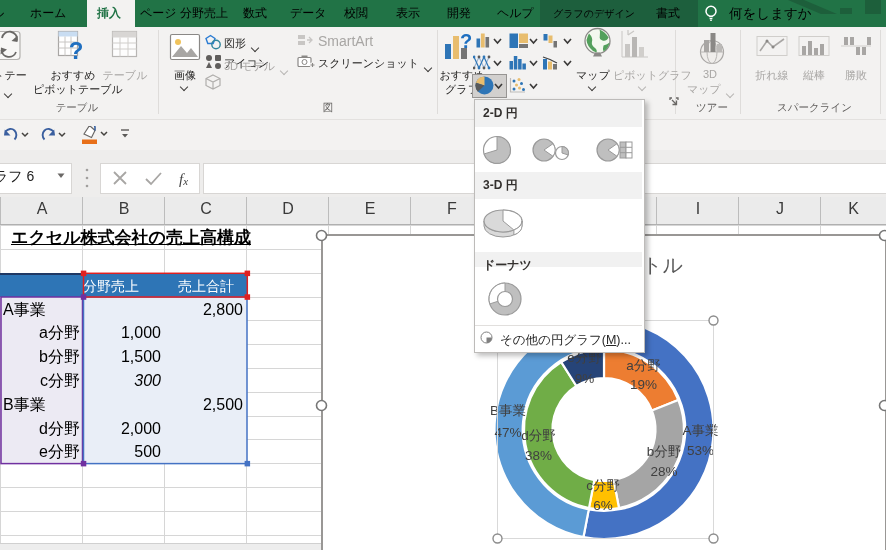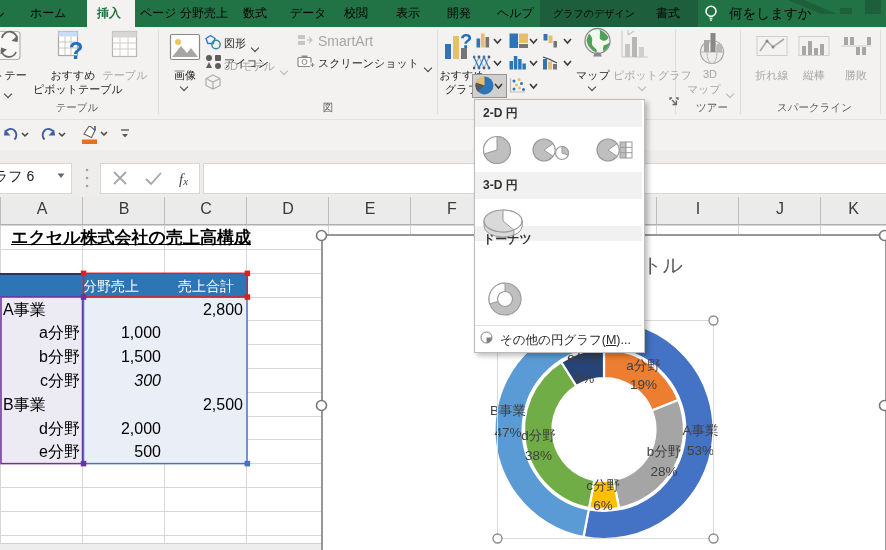--- a/index.html
+++ b/index.html
@@ -466,21 +466,21 @@
     <circle cx="11.5" cy="10.5" r="5"></circle>
       <circle cx="574.5" cy="10.5" r="5"></circle>
     <circle cx="11.5" cy="180.5" r="5"></circle>
       <circle cx="574.5" cy="180.5" r="5"></circle>
   </g>
 </svg>
 
 <div class="abs" style="left:474px;top:99px;width:169px;height:252px;background:#fff;border:1px solid #bdbbb9;box-shadow:3px 3px 5px rgba(0,0,0,0.25);"></div>
 <div class="abs mhdr" style="left:475px;top:100px;width:167px;height:27px;line-height:27px;"><span style="margin-left:8px;">2-D 円</span></div>
 <div class="abs mhdr" style="left:475px;top:172px;width:167px;height:27px;line-height:27px;"><span style="margin-left:8px;">3-D 円</span></div>
-<div class="abs mhdr" style="left:475px;top:226px;width:167px;height:15px;line-height:27px;"><span style="margin-left:8px;">ドーナツ</span></div>
+<div class="abs mhdr" style="left:475px;top:252px;width:167px;height:15px;line-height:27px;"><span style="margin-left:8px;">ドーナツ</span></div>
 
 <svg class="abs" style="left:480px;top:133px;" width="160" height="34">
 
   <g transform="translate(17,17)">
     <circle r="13.5" fill="#fff" stroke="#9a9a9a" stroke-width="1.2"></circle>
     <path d="M0 0 L0 -13.5 A13.5 13.5 0 1 1 -12.9 3.95 Z" fill="#bfbfbf" stroke="#9a9a9a" stroke-width="1"></path>
   </g>
 
   <g transform="translate(64,17)">
     <circle r="11" fill="#bfbfbf" stroke="#9a9a9a" stroke-width="1.2"></circle>

